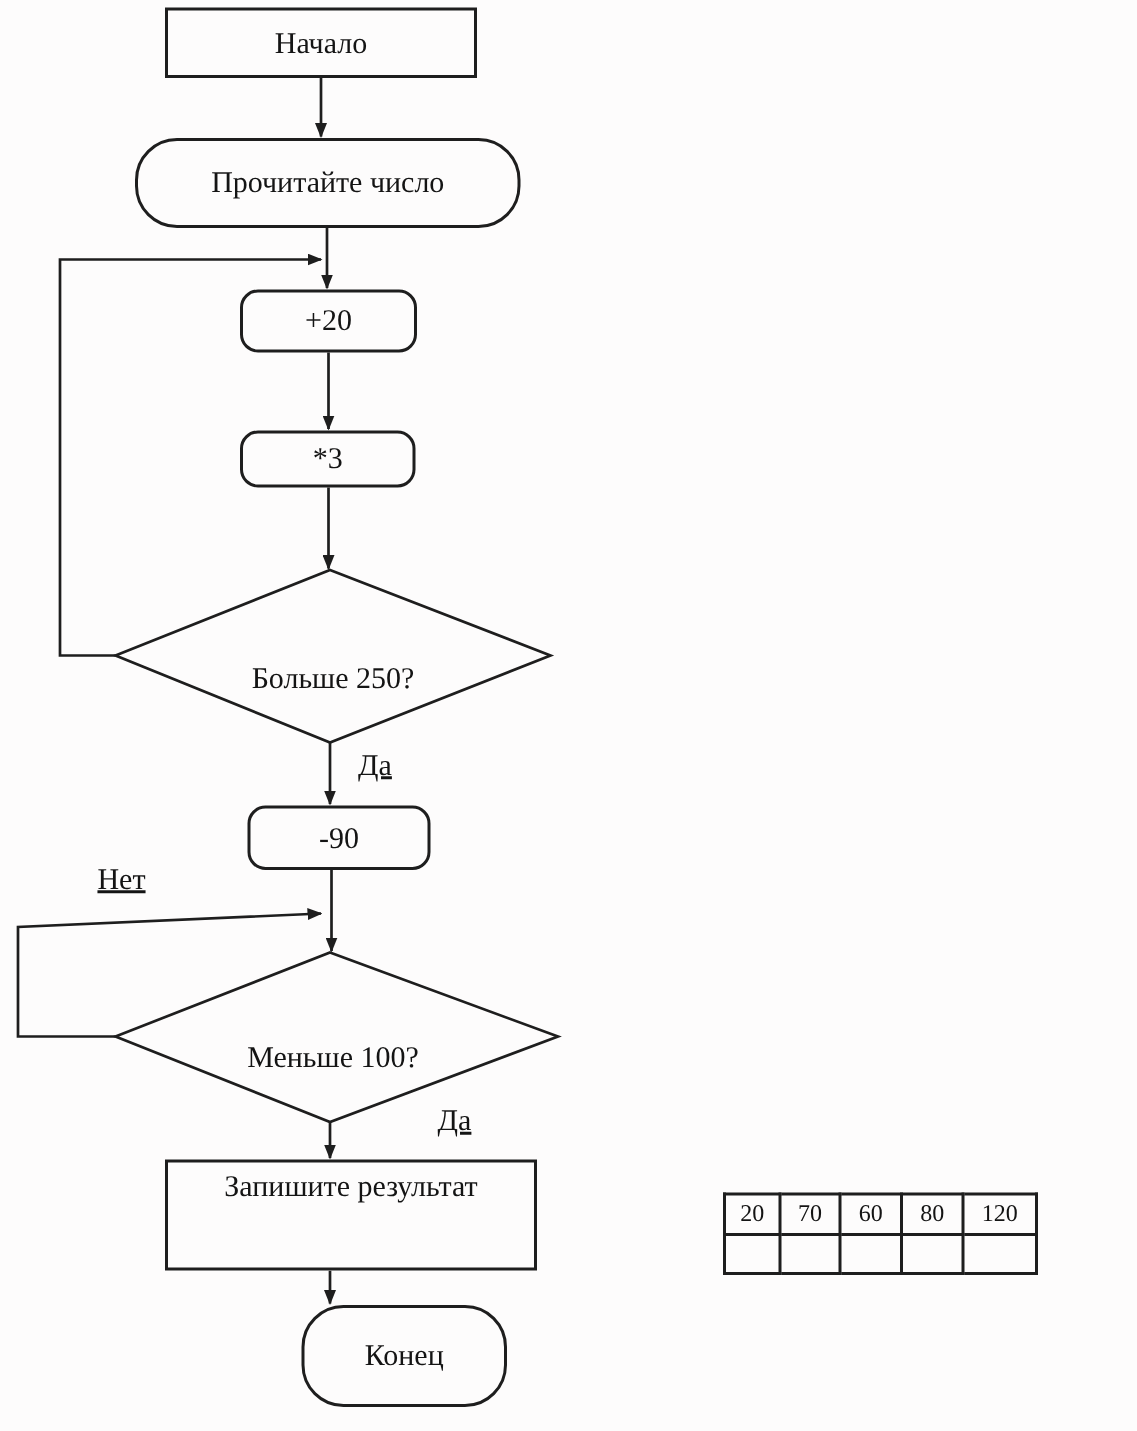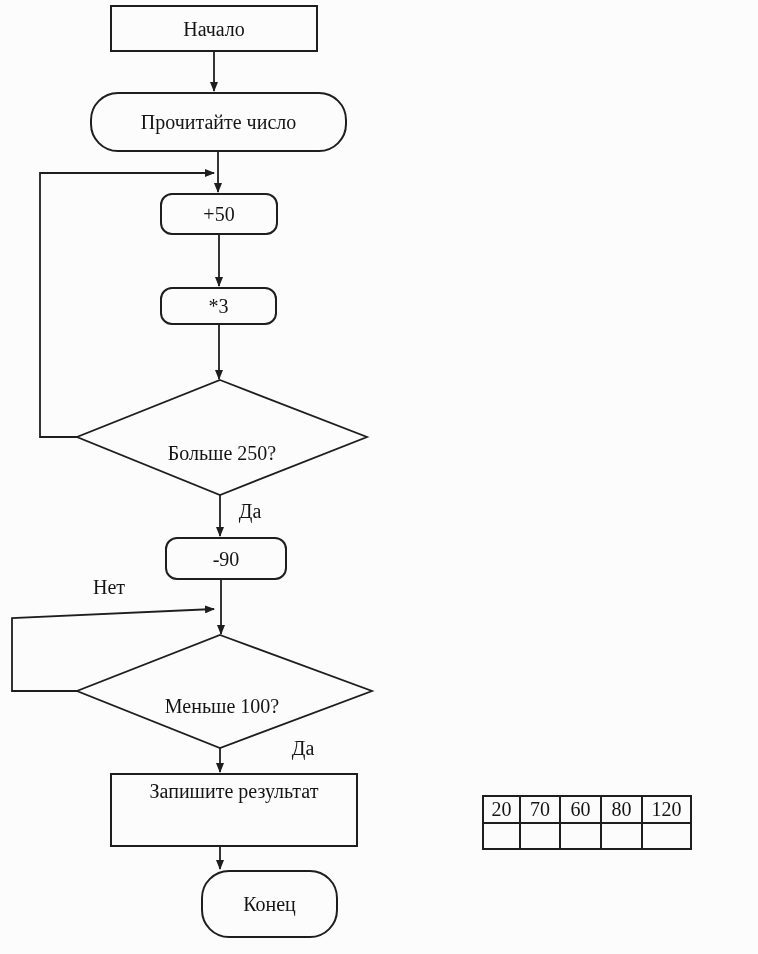--- a/index.html
+++ b/index.html
@@ -34,35 +34,36 @@
     text-align: center;
   }
   .node.rounded-lg { border-radius: 28px; }
   .node.rounded-sm { border-radius: 12px; }
   .node.top-text { align-items: flex-start; padding-top: 5px; }
   .float-label {
     position: absolute;
     transform: translate(-50%, -50%);
     font-size: 20px;
     white-space: nowrap;
+    text-decoration: underline;
   }
   .diamond-label {
     position: absolute;
     transform: translate(-50%, -50%);
     font-size: 20px;
     white-space: nowrap;
     margin-top: 24px;
   }
   table.answers {
     position: absolute;
     left: 482px;
     top: 795px;
     border-collapse: collapse;
     font-family: "Liberation Serif", "DejaVu Serif", serif;
-    font-size: 20px;
+    font-size: 16px;
     color: #141414;
     background: #fdfcfc;
   }
   table.answers td {
     border: 2px solid #1e1e1e;
     text-align: center;
     padding: 0;
     height: 25px;
   }
   table.answers tr.empty-row td { height: 24px; }
@@ -103,21 +104,21 @@
 
   <div class="node" style="left:110px; top:5px; width:208px; height:47px;">
     <span>Начало</span>
   </div>
 
   <div class="node rounded-lg" style="left:90px; top:92px; width:257px; height:60px;">
     <span>Прочитайте число</span>
   </div>
 
   <div class="node rounded-sm" style="left:160px; top:193px; width:118px; height:42px;">
-    <span>+50</span>
+    <span>+20</span>
   </div>
 
   <div class="node rounded-sm" style="left:160px; top:287px; width:117px; height:38px;">
     <span>*3</span>
   </div>
 
   <div class="diamond-label" style="left:222px; top:429px;">Больше 250?</div>
 
   <div class="node rounded-sm" style="left:165px; top:537px; width:122px; height:43px;justify-content:center;">
     <span>-90</span>
@@ -127,21 +128,21 @@
 
   <div class="node top-text" style="left:110px; top:773px; width:248px; height:74px;">
     <span>Запишите результат</span>
   </div>
 
   <div class="node rounded-lg" style="left:168px; top:870px; width:137px; height:68px;margin-left:33px;">
     <span>Конец</span>
   </div>
 
   <div class="float-label" style="left:250px; top:511px;">Да</div>
-  <div class="float-label" style="left:109px; top:587px;">Нет</div>
+  <div class="float-label" style="left:81px; top:587px;">Нет</div>
   <div class="float-label" style="left:303px; top:748px;">Да</div>
 
   <table class="answers">
     <tbody>
       <tr>
         <td class="c0">20</td>
         <td class="c1">70</td>
         <td class="c2">60</td>
         <td class="c3">80</td>
         <td class="c4">120</td>

